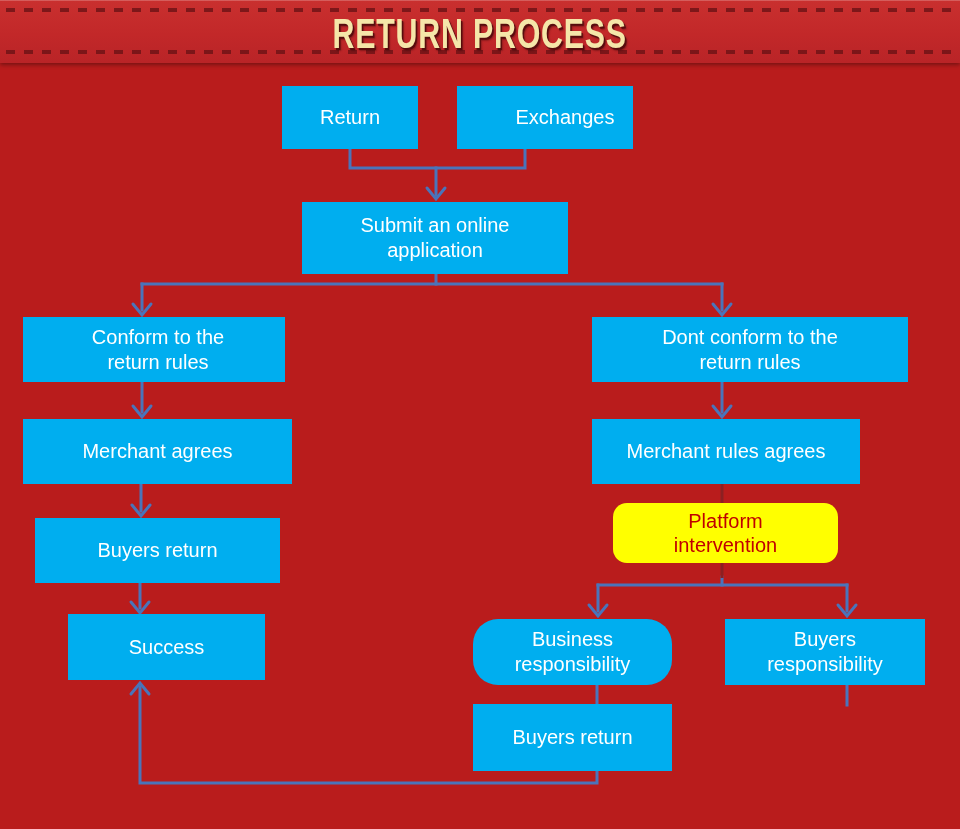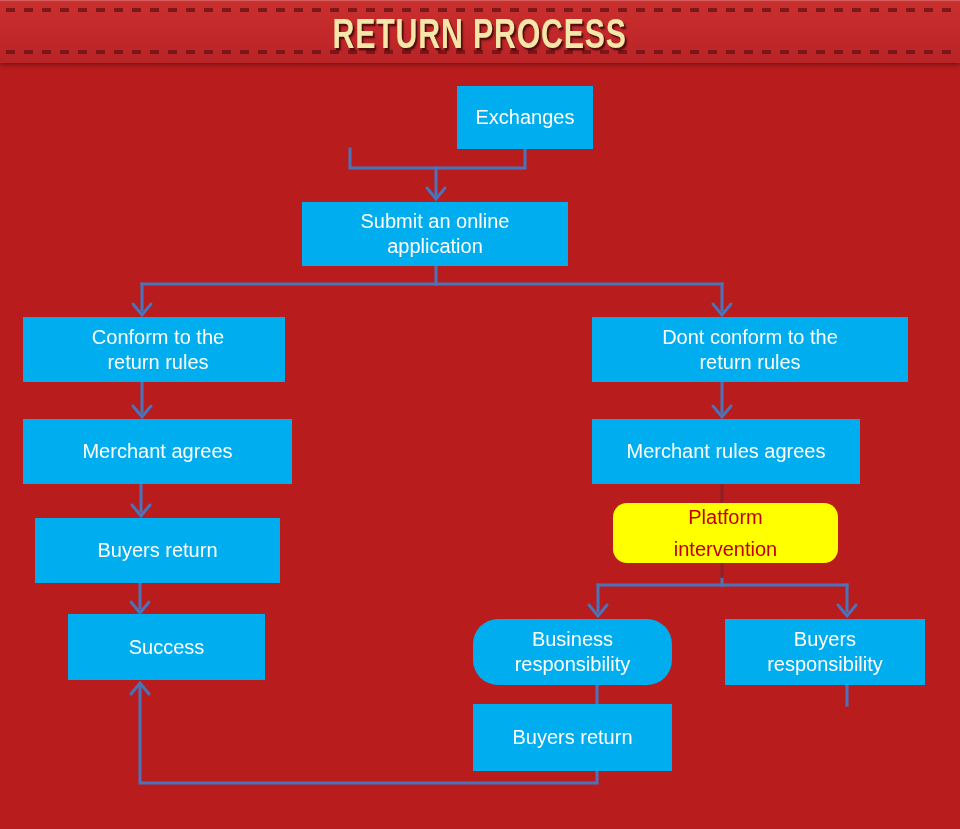--- a/index.html
+++ b/index.html
@@ -45,26 +45,26 @@
     text-align:center;
     color:#FFFFFF;
     font-size:20px;line-height:25px;
   }
   .node .node-label{white-space:pre-line;}
 
   .node.highlight{
     background:#FFFF00;
     color:#C00000;
     border-radius:14px;
-    font-size:20px;line-height:32px;
+    font-size:20px;line-height:24px;
   }
 
   #n-return{left:282px;top:86px;width:136px;height:63px;}
-  #n-exchanges{left:457px;top:86px;width:136px;height:63px;}
-  #n-submit{left:302px;top:202px;width:266px;height:64px;text-align:center;}
+  #n-exchanges{left:457px;top:86px;width:136px;height:63px;padding-left:40px;}
+  #n-submit{left:302px;top:202px;width:266px;height:72px;text-align:center;}
   #n-conform{left:23px;top:317px;width:254px;height:65px;padding-left:8px;}
   #n-dont-conform{left:592px;top:317px;width:316px;height:65px;}
   #n-merchant-agrees{left:23px;top:419px;width:269px;height:65px;}
   #n-merchant-dont{left:592px;top:419px;width:268px;height:65px;}
   #n-platform{left:613px;top:503px;width:225px;height:60px;}
   #n-buyers-return-left{left:35px;top:518px;width:245px;height:65px;}
   #n-success{left:68px;top:614px;width:197px;height:66px;}
   #n-business-resp{left:473px;top:619px;width:199px;height:66px;border-radius:25px;}
   #n-buyers-resp{left:725px;top:619px;width:200px;height:66px;}
   #n-buyers-return-right{left:473px;top:704px;width:199px;height:67px;}
@@ -139,20 +139,23 @@
         <path d="M597 771 L597 783 L140 783 L140 687"></path>
         <polyline points="131,694 140,683 149,694" stroke-linecap="round"></polyline>
       </g>
     </g>
 
     <g stroke="#8C2022" stroke-width="3" fill="none">
       <path d="M722 484 L722 578"></path>
     </g>
   </svg>
 
+  <div class="node" id="n-return">
+    <span class="node-label">Return</span>
+  </div>
   <div class="node" id="n-exchanges">
     <span class="node-label">Exchanges</span>
   </div>
   <div class="node" id="n-submit">
     <span class="node-label">Submit an online
 application</span>
   </div>
   <div class="node" id="n-conform">
     <span class="node-label">Conform to the
 return rules</span>

